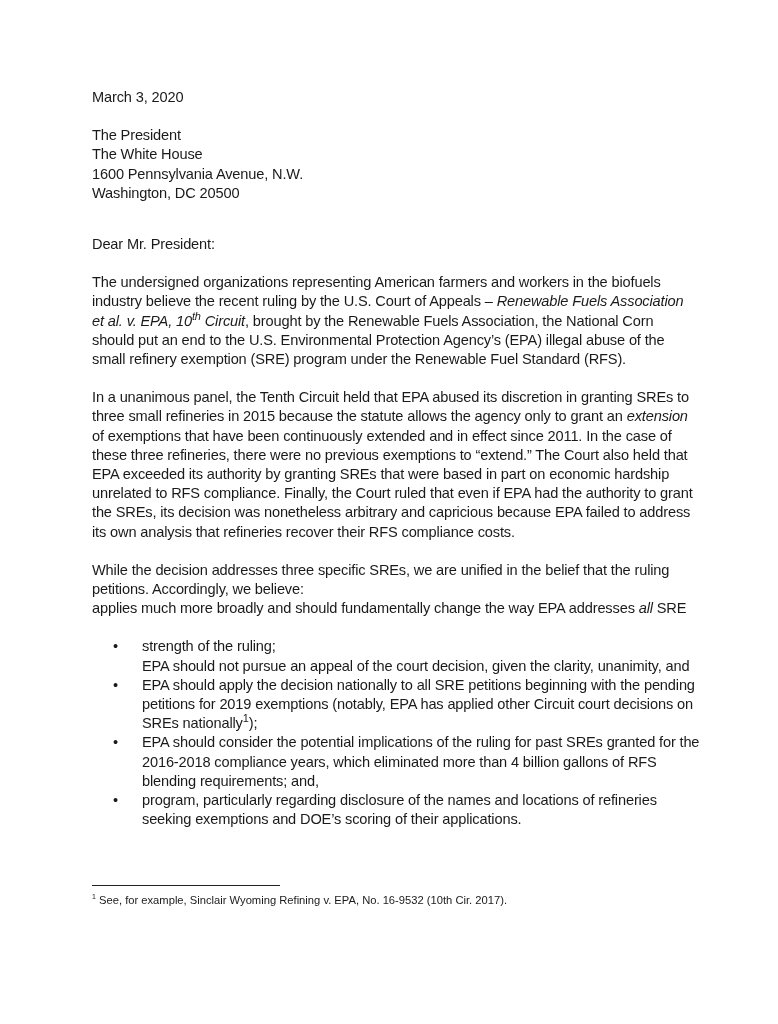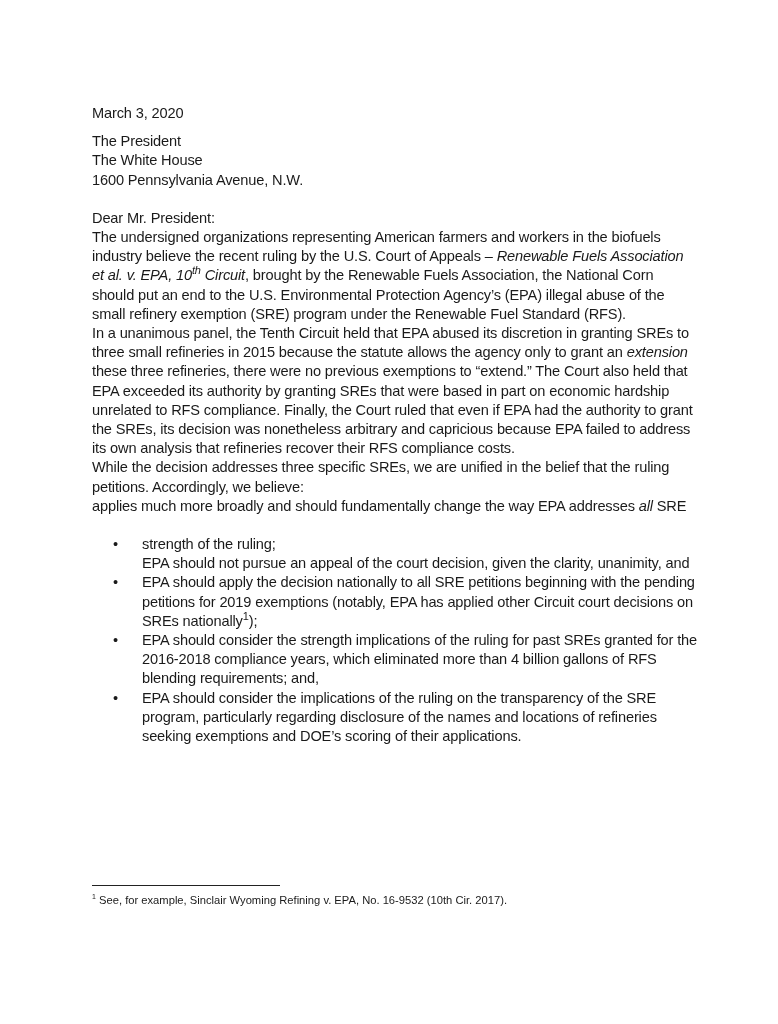--- a/index.html
+++ b/index.html
@@ -11,31 +11,31 @@
       width: 778px;
       height: 1024px;
       position: relative;
       overflow: hidden;
       font-family: "Liberation Sans", sans-serif;
       color: #1a1a1a;
     }
     .page {
       position: absolute;
       left: 92px;
-      top: 104px;
+      top: 88px;
       width: 630px;
       font-size: 14.6px;
       line-height: 19.2px;
       letter-spacing: -0.15px;
     }
     .line { display: block; white-space: nowrap; }
     .date { margin-top: 0; }
-    .address { margin-top: 9px; }
-    .salutation { margin-top: 19px; }
-    .para { }
+    .address { margin-top: 19px; }
+    .salutation { margin-top: 32px; }
+    .para { margin-top: 19px; }
     .para .line { white-space: nowrap; }
     ul.bullets {
       list-style: none;
       margin: 19px 0 0 0;
       padding: 0;
     }
     ul.bullets li {
       position: relative;
       padding-left: 29px;
       margin-left: 21px;
@@ -72,35 +72,37 @@
 <body>
 
 <div class="page">
 
   <div class="date line">March 3, 2020</div>
 
   <div class="address">
     <span class="line">The President</span>
     <span class="line">The White House</span>
     <span class="line">1600 Pennsylvania Avenue, N.W.</span>
+    <span class="line">Washington, DC 20500</span>
   </div>
 
   <div class="salutation line">Dear Mr. President:</div>
 
   <div class="para">
     <span class="line">The undersigned organizations representing American farmers and workers in the biofuels</span>
     <span class="line"><span>industry believe the recent ruling by the U.S. Court of Appeals – </span><i>Renewable Fuels Association</i></span>
     <span class="line"><i><span>et al. v. EPA, 10</span><sup>th</sup><span> Circuit</span></i><span>, brought by the Renewable Fuels Association, the National Corn</span></span>
     <span class="line">should put an end to the U.S. Environmental Protection Agency’s (EPA) illegal abuse of the</span>
     <span class="line">small refinery exemption (SRE) program under the Renewable Fuel Standard (RFS).</span>
   </div>
 
   <div class="para">
     <span class="line">In a unanimous panel, the Tenth Circuit held that EPA abused its discretion in granting SREs to</span>
     <span class="line"><span>three small refineries in 2015 because the statute allows the agency only to grant an </span><i>extension</i></span>
+    <span class="line">of exemptions that have been continuously extended and in effect since 2011. In the case of</span>
     <span class="line">these three refineries, there were no previous exemptions to “extend.” The Court also held that</span>
     <span class="line">EPA exceeded its authority by granting SREs that were based in part on economic hardship</span>
     <span class="line">unrelated to RFS compliance. Finally, the Court ruled that even if EPA had the authority to grant</span>
     <span class="line">the SREs, its decision was nonetheless arbitrary and capricious because EPA failed to address</span>
     <span class="line">its own analysis that refineries recover their RFS compliance costs.</span>
   </div>
 
   <div class="para">
     <span class="line">While the decision addresses three specific SREs, we are unified in the belief that the ruling</span>
     <span class="line">petitions. Accordingly, we believe:</span>
@@ -114,27 +116,26 @@
       <span class="line">EPA should not pursue an appeal of the court decision, given the clarity, unanimity, and</span>
     </li>
     <li>
       <span class="bullet">•</span>
       <span class="line">EPA should apply the decision nationally to all SRE petitions beginning with the pending</span>
       <span class="line">petitions for 2019 exemptions (notably, EPA has applied other Circuit court decisions on</span>
       <span class="line"><span>SREs nationally</span><sup>1</sup><span>);</span></span>
     </li>
     <li>
       <span class="bullet">•</span>
-      <span class="line">EPA should consider the strength implications of the ruling for past SREs granted for the</span>
+      <span class="line">EPA should consider the potential implications of the ruling for past SREs granted for the</span>
       <span class="line">2016-2018 compliance years, which eliminated more than 4 billion gallons of RFS</span>
       <span class="line">blending requirements; and,</span>
     </li>
     <li>
       <span class="bullet">•</span>
-      <span class="line">EPA should consider the implications of the ruling on the transparency of the SRE</span>
       <span class="line">program, particularly regarding disclosure of the names and locations of refineries</span>
       <span class="line">seeking exemptions and DOE’s scoring of their applications.</span>
     </li>
   </ul>
 </div>
 
 <div class="footnote-rule"></div>
 <div class="footnote"><sup>1</sup><span> See, for example, Sinclair Wyoming Refining v. EPA, No. 16-9532 (10th Cir. 2017).</span></div>
 
 </body></html>

